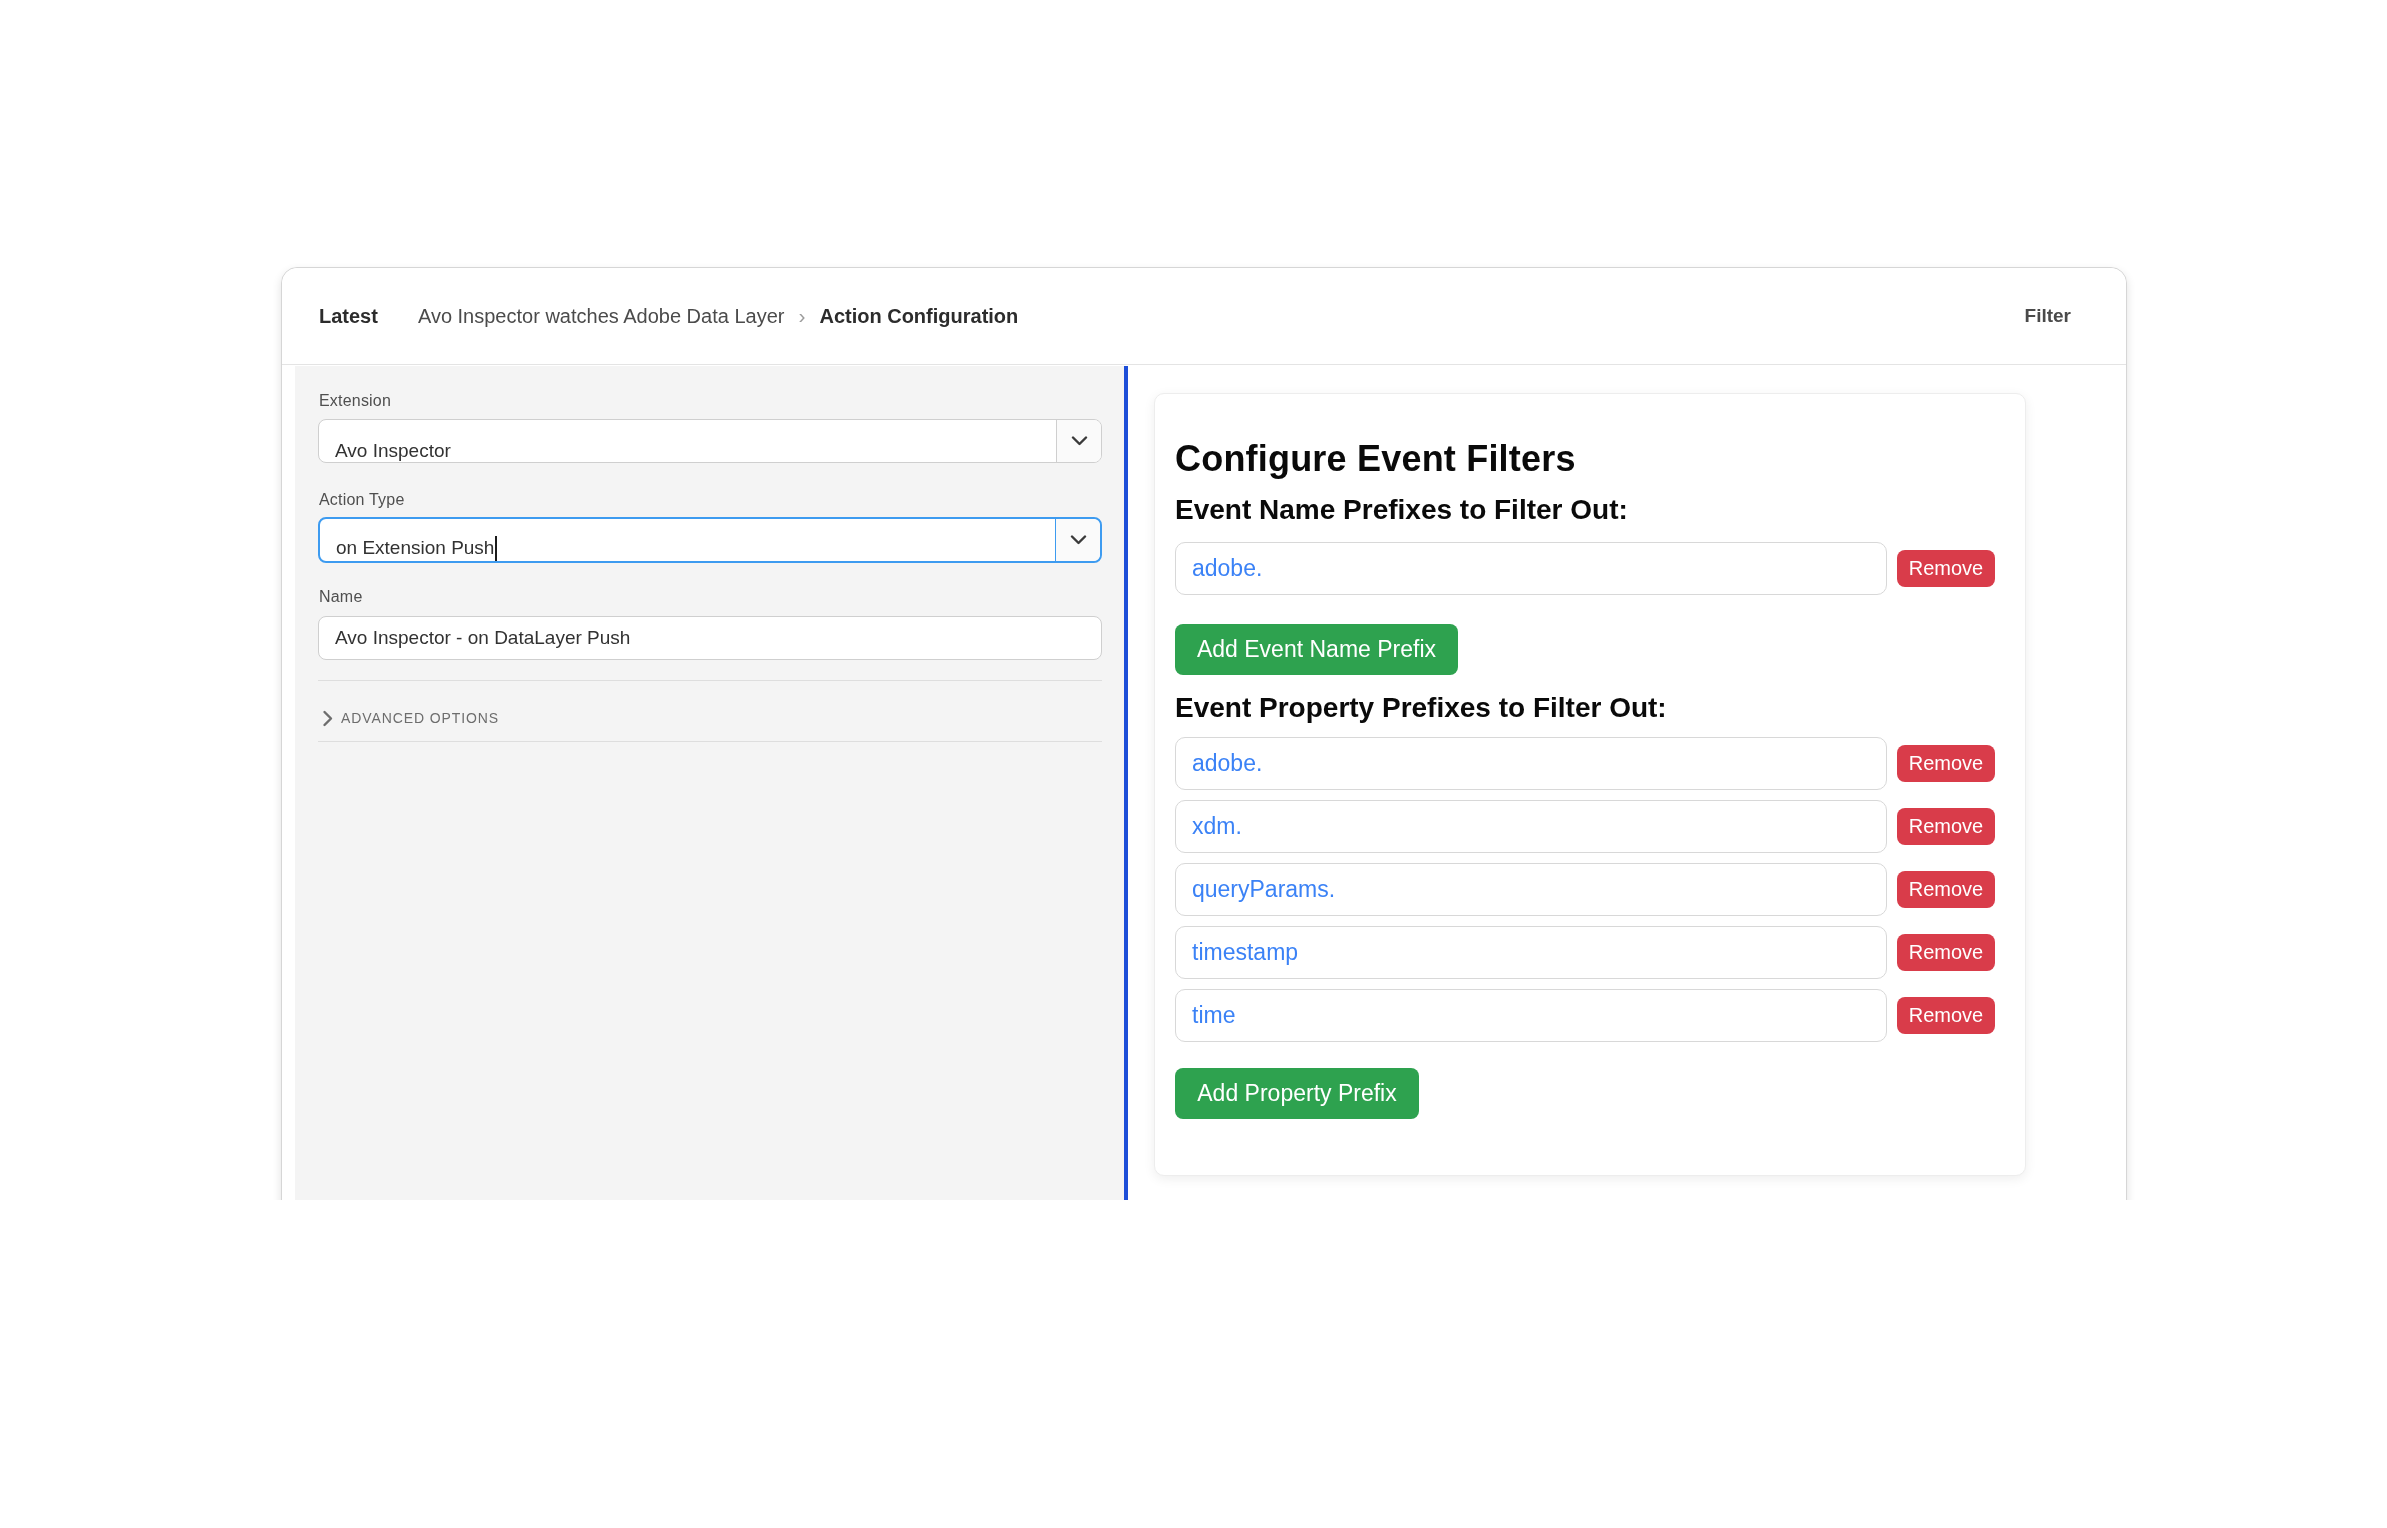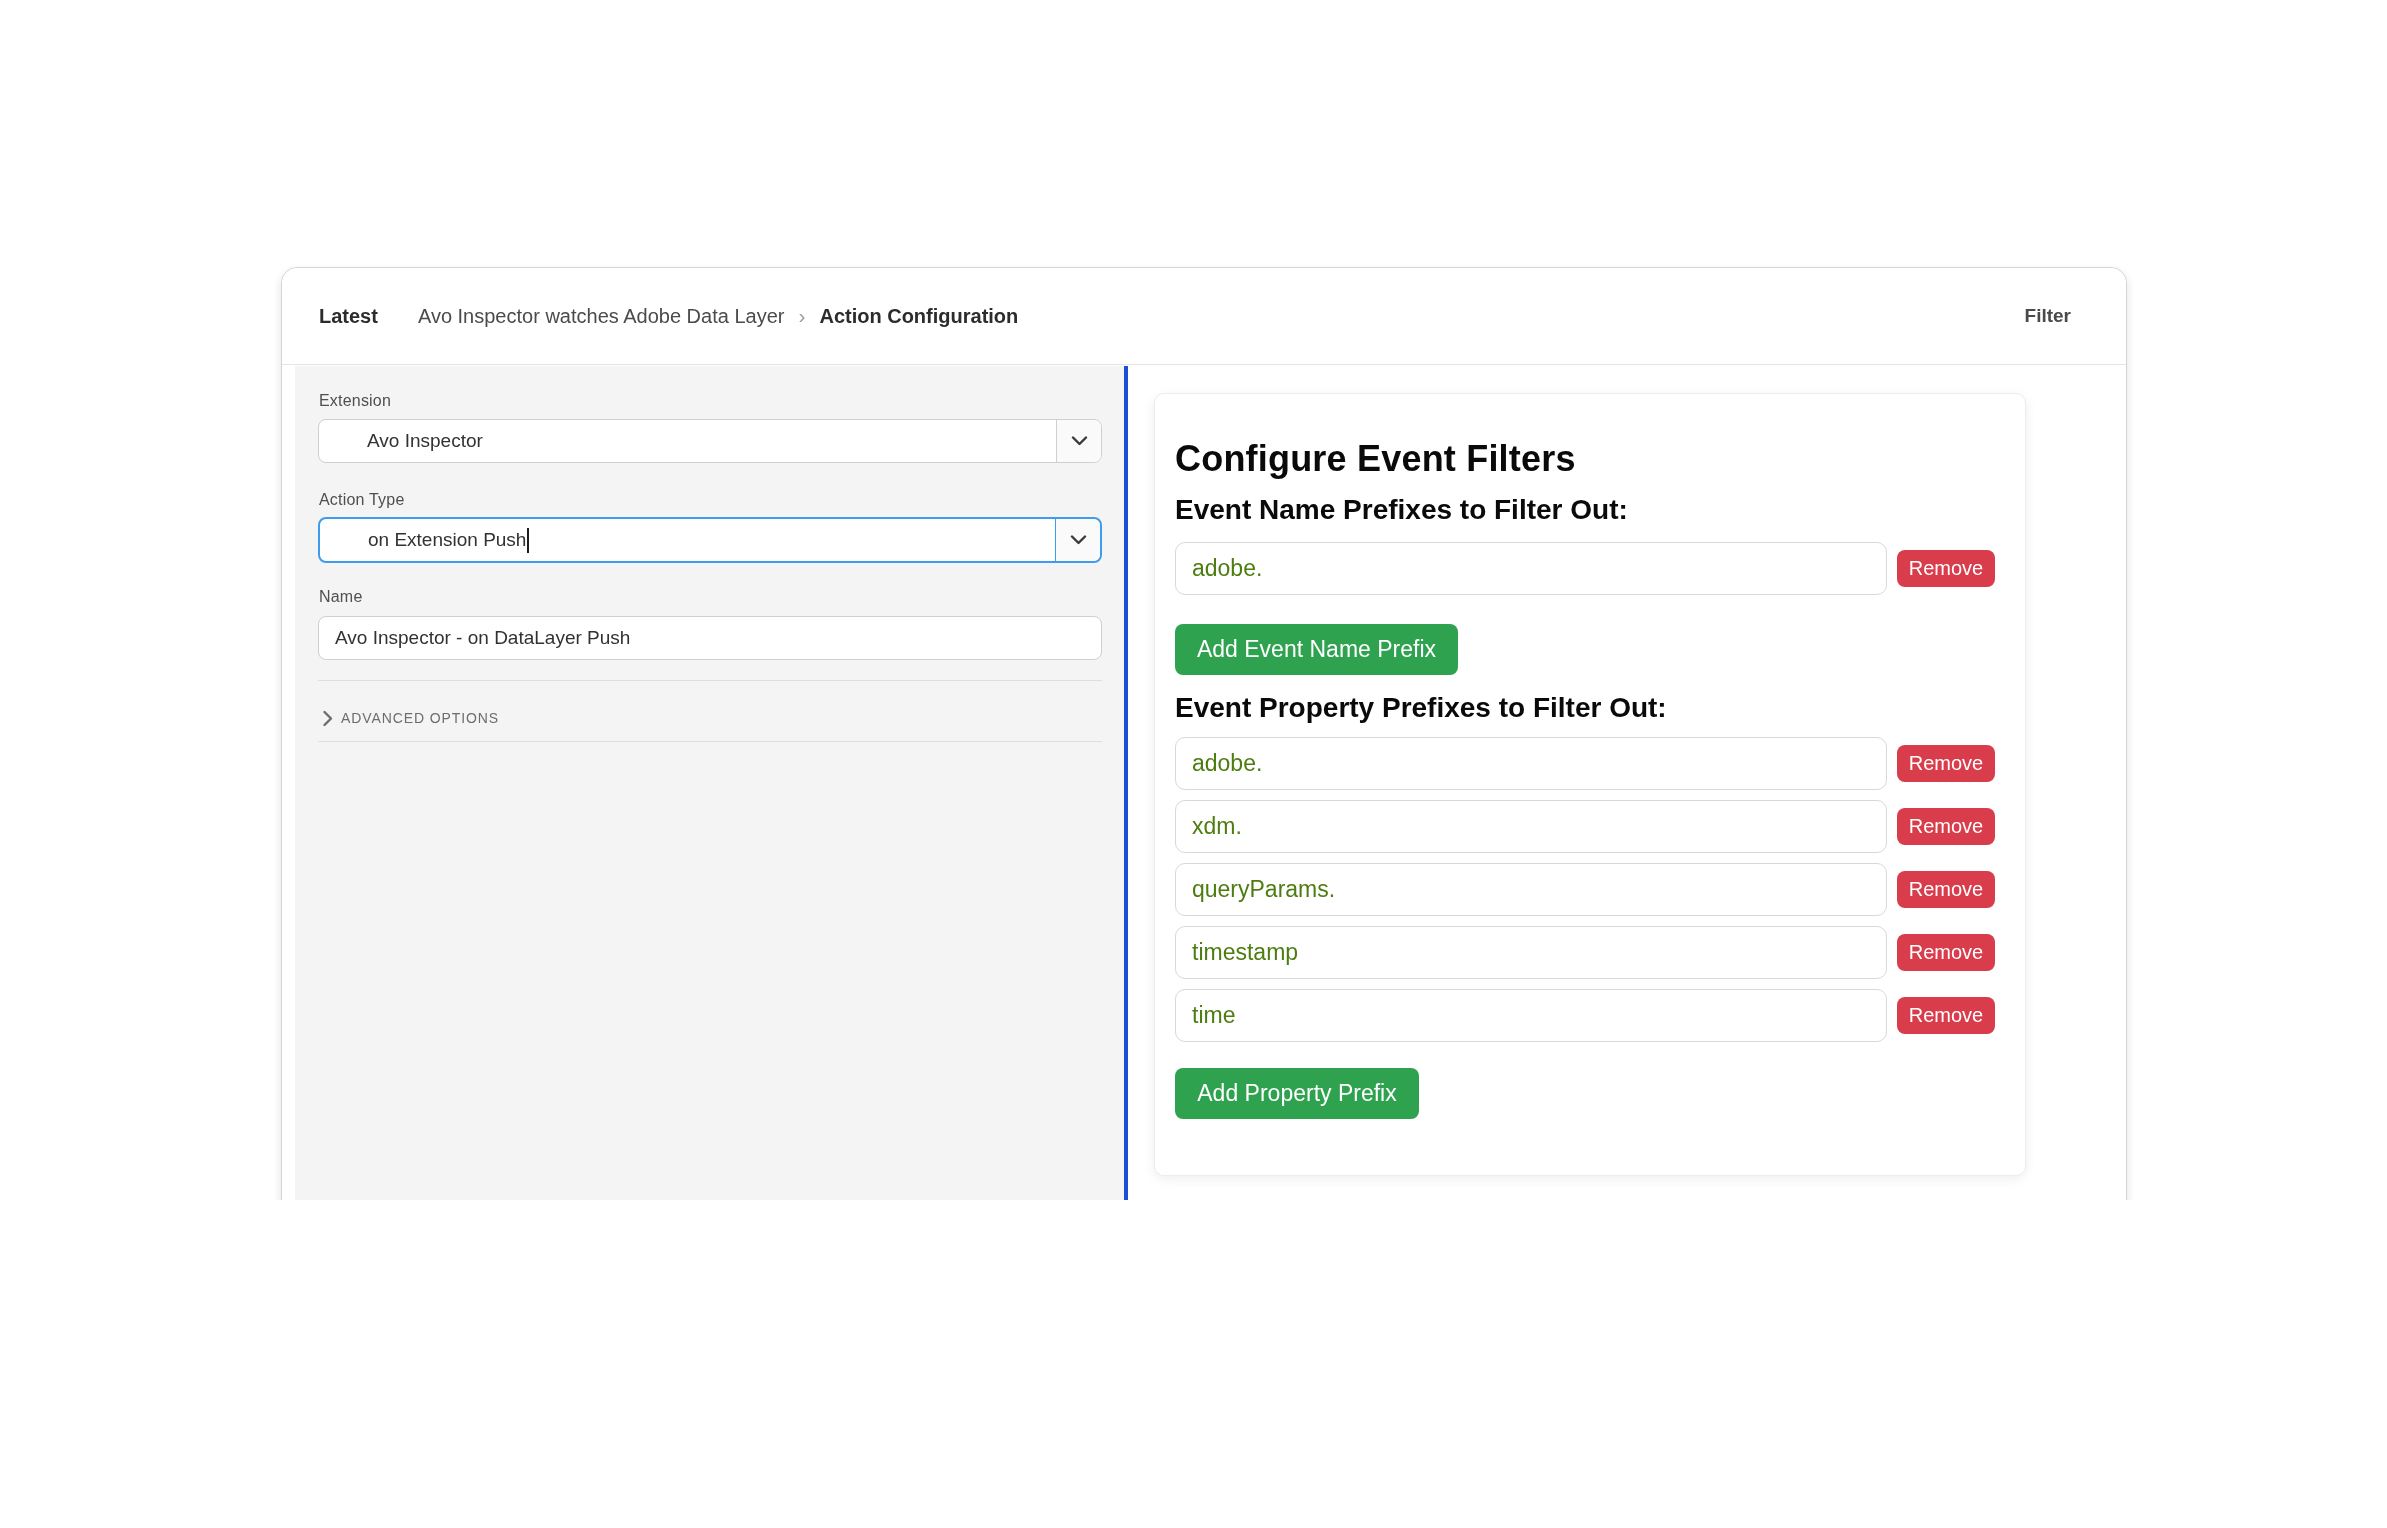--- a/index.html
+++ b/index.html
@@ -34,21 +34,21 @@
   }
   .lp-inner{position:absolute;left:23px;top:0;width:784px;height:100%;}
   .field-label{
     position:absolute;left:1px;font-size:16px;color:#4f4f4f;letter-spacing:0.2px;
   }
   .select,.text-input{
     position:absolute;left:0;width:784px;height:44px;box-sizing:border-box;
     background:#ffffff;border:1px solid #cfcfcf;border-radius:8px;
     font-size:19px;color:#323232;
   }
-  .select{display:flex;align-items:center;cursor:pointer;padding-left:32px;}
+  .select{display:flex;align-items:flex-end;cursor:pointer;}
   .select-value{padding-left:16px;flex:1;white-space:nowrap;}
   .chevron-box{
     width:44px;align-self:stretch;display:flex;align-items:center;justify-content:center;
     border-left:1px solid #cfcfcf;background:#fafafa;border-radius:0 7px 7px 0;
   }
   .select.focused{border:2px solid #3d9bf0;height:46px;}
   .select.focused .chevron-box{border-left:1px solid #3d9bf0;}
   .caret{display:inline-block;width:2px;height:25px;background:#1c1c1c;vertical-align:middle;margin-left:1px;}
   .text-input{padding:0 16px;font-family:inherit;outline:none;}
   .hr{position:absolute;left:0;width:784px;height:1px;background:#dedede;}
@@ -68,21 +68,21 @@
     position:absolute;left:20px;top:44px;margin:0;
     font-size:36px;font-weight:bold;color:#0a0a0a;letter-spacing:0.2px;
   }
   .section-label{
     position:absolute;left:20px;font-size:28px;font-weight:bold;color:#0a0a0a;
   }
   .prefix-row{position:absolute;left:0;width:100%;height:53px;}
   .prefix-input{
     position:absolute;left:20px;top:0;width:712px;height:53px;box-sizing:border-box;
     border:1px solid #d8d8d8;border-radius:10px;background:#fff;
-    font-family:inherit;font-size:23px;color:#4d7c0f;padding:0 16px;outline:none;
+    font-family:inherit;font-size:23px;color:#3b82f6;padding:0 16px;outline:none;
   }
   .remove-btn{
     position:absolute;left:742px;top:8px;width:98px;height:37px;
     background:#d93c4a;color:#ffffff;border:none;border-radius:8px;
     font-family:inherit;font-size:20px;cursor:pointer;padding:0;
   }
   .add-btn{
     position:absolute;left:20px;height:51px;
     background:#2ea24f;color:#ffffff;border:none;border-radius:8px;
     font-family:inherit;font-size:23px;cursor:pointer;padding:0 16px;

